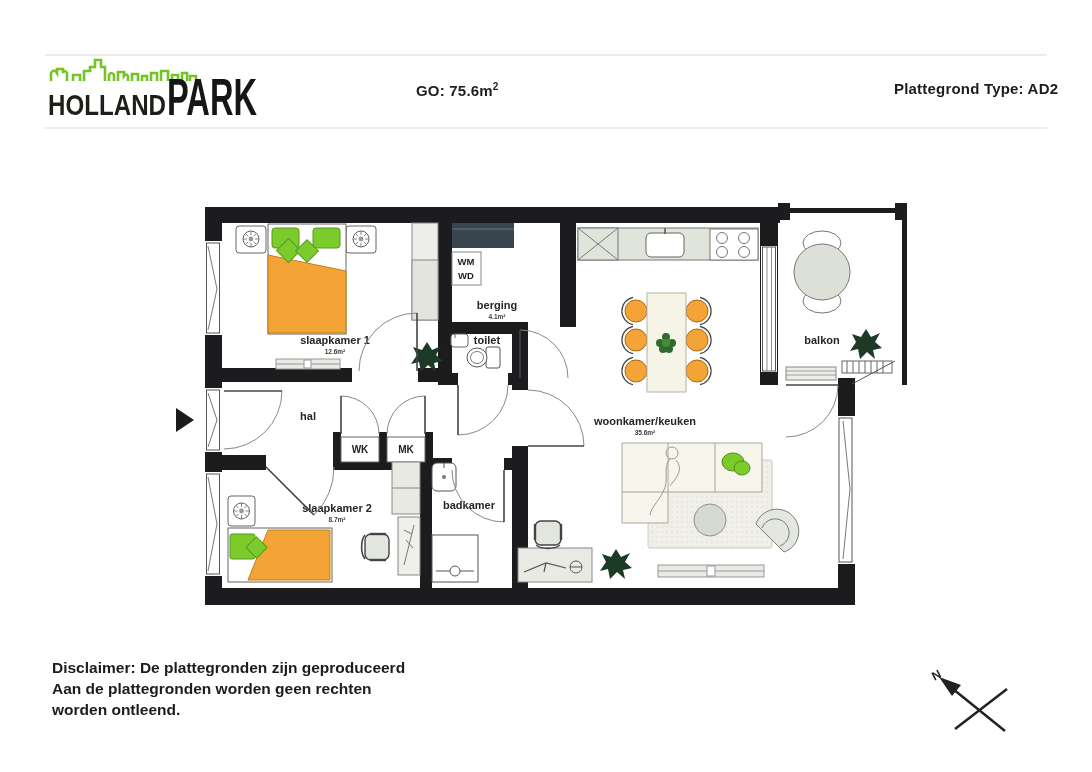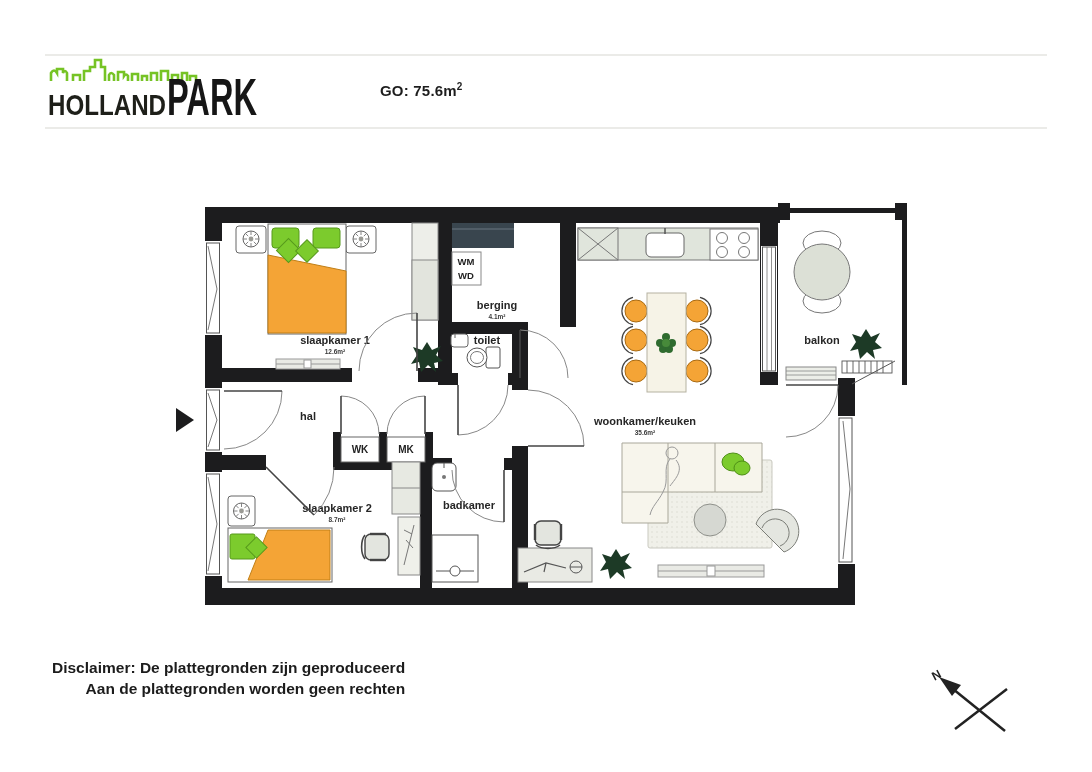--- a/index.html
+++ b/index.html
@@ -1,24 +1,24 @@
 <!DOCTYPE html>
 <html><head>
 <meta charset="utf-8">
 <style>
   html,body{margin:0;padding:0;background:#ffffff;}
   .page{position:relative;width:1092px;height:772px;background:#fff;
         font-family:"Liberation Sans",sans-serif;color:#1d1d1d;overflow:hidden;padding-left:28px;}
   .abs{position:absolute;}
   .rule{position:absolute;left:45px;width:1002px;height:2px;background:#ebebe8;}
   .hdr-text{position:absolute;font-size:15px;font-weight:700;letter-spacing:.2px;
-            color:#1d1d1d;line-height:21px;white-space:nowrap;}
+            color:#1d1d1d;line-height:21px;white-space:nowrap;margin-left:36px;}
   .hdr-text sup{font-size:10px;}
   .disclaimer{position:absolute;left:52px;top:657px;font-size:15.5px;font-weight:700;
-              line-height:21px;color:#1c1c1c;text-align:right;}
+              line-height:21px;color:#1c1c1c;}
   svg text{font-family:"Liberation Sans",sans-serif;}
   .room-name{font-size:11px;font-weight:700;fill:#262626;}
   .room-area{font-size:6.5px;font-weight:700;fill:#3a3a3a;}
   .closet-label{font-size:10px;font-weight:700;fill:#222;}
   .wmwd{font-size:9.5px;font-weight:700;fill:#222;}
 </style>
 </head>
 <body>
 
 <div class="page">
@@ -27,20 +27,21 @@
   <div class="rule" style="top:127px"></div>
 
   <svg class="abs" style="left:48px;top:57px" width="212" height="66" viewBox="0 0 212 66">
     <path d="M3,24 V16 q3,-5 6,0 V12 h6 v4 q2,-4 4,0 v8 M25,24 V18 h7 v6 M36,24 V14 h6 v-4 h5 v-7 h6 v7 h4 v14 M61,24 v-6 q2,-4 5,0 v6 M70,24 v-9 h6 v4 q2,-3 4,0 v5 M84,24 v-7 h6 v7 M94,24 v-5 h5 v5 M103,24 v-8 h6 v8 M113,24 v-10 h7 v10 M124,24 v-6 h6 v6 M134,24 v-8 h5 v8 M142,24 v-5 h6 v5" fill="none" stroke="#76C325" stroke-width="2.6"></path>
     <text x="0" y="58" font-family="DejaVu Serif, serif" font-weight="bold" font-size="30" textLength="118" lengthAdjust="spacingAndGlyphs" fill="#1e1f19">HOLLAND</text>
     <text x="119" y="58" font-family="DejaVu Serif, serif" font-weight="bold" font-size="52" textLength="90" lengthAdjust="spacingAndGlyphs" fill="#161616">PARK</text>
   </svg>
 
   <div class="hdr-text" style="left:380px;top:76px"><span>GO: 75.6m</span><sup>2</sup></div>
   <div class="hdr-text" style="left:858px;top:78px">
+    <div>Plattegrond Type: AD2</div>
   </div>
 
   <svg class="abs" style="left:170px;top:190px" width="748" height="422" viewBox="170 190 748 422">
     <defs>
       <pattern id="rugdots" width="5" height="5" patternUnits="userSpaceOnUse">
         <rect width="5" height="5" fill="#F0F0E9"></rect>
           <circle cx="2" cy="2" r="0.7" fill="#d8d8cf"></circle>
       </pattern>
       <g id="plant">
         <path d="M0,-15 L5,-7 L14,-11 L9,-2 L16,4 L7,6 L9,15 L1,8 L-6,15 L-8,5 L-16,7 L-10,-2 L-14,-10 L-5,-7 Z" fill="#1d3a26"></path>
@@ -319,20 +320,21 @@
         <line x1="786" y1="385" x2="838" y2="385"></line>
         <line x1="341" y1="434" x2="341" y2="396"></line>
         <line x1="425" y1="434" x2="425" y2="396"></line>
       </g>
     </g>
   </svg>
 
   <div class="disclaimer">
     <div>Disclaimer: De plattegronden zijn geproduceerd</div>
     <div>Aan de plattegronden worden geen rechten</div>
+    <div>worden ontleend.</div>
   </div>
 
   <svg class="abs" style="left:925px;top:665px" width="105" height="90" viewBox="0 0 105 90">
     <polygon points="14,12 36,20 27,31" fill="#222"></polygon>
     <line x1="28" y1="24" x2="80" y2="66" stroke="#222" stroke-width="2.5"></line>
     <line x1="30" y1="64" x2="82" y2="24" stroke="#222" stroke-width="2.5"></line>
     <text x="8" y="14" font-size="12" font-weight="bold" fill="#222" transform="rotate(-28 12 12)">N</text>
   </svg>
 
 </div>

